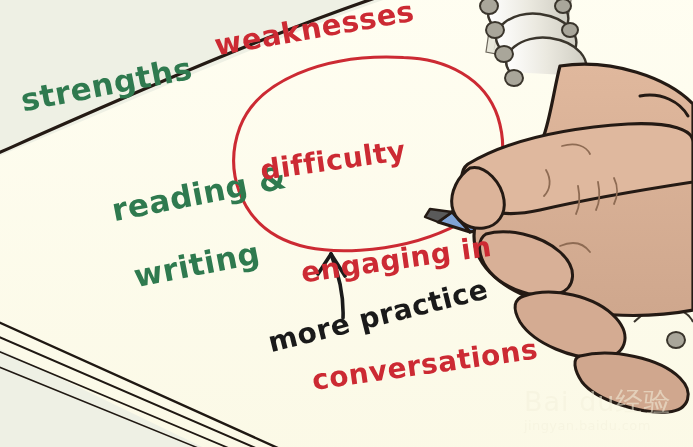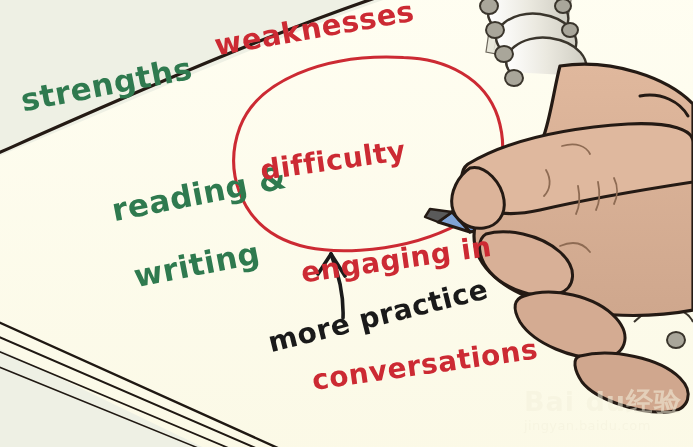--- a/index.html
+++ b/index.html
@@ -76,21 +76,21 @@
   #watermark {
     position: absolute;
     left: 524px; top: 388px;
     width: 165px;
     height: 52px;
     pointer-events: none;
     opacity: 0.55;
   }
   #watermark .wm-main {
     font-size: 27px;
-    font-weight: 700;
+    font-weight: 400;
     color: #f4f1dd;
     letter-spacing: 1px;
     line-height: 1;
   }
   #watermark .wm-sub {
     font-size: 13px;
     color: #f4f1dd;
     letter-spacing: 0.4px;
     margin-top: 3px;
   }

